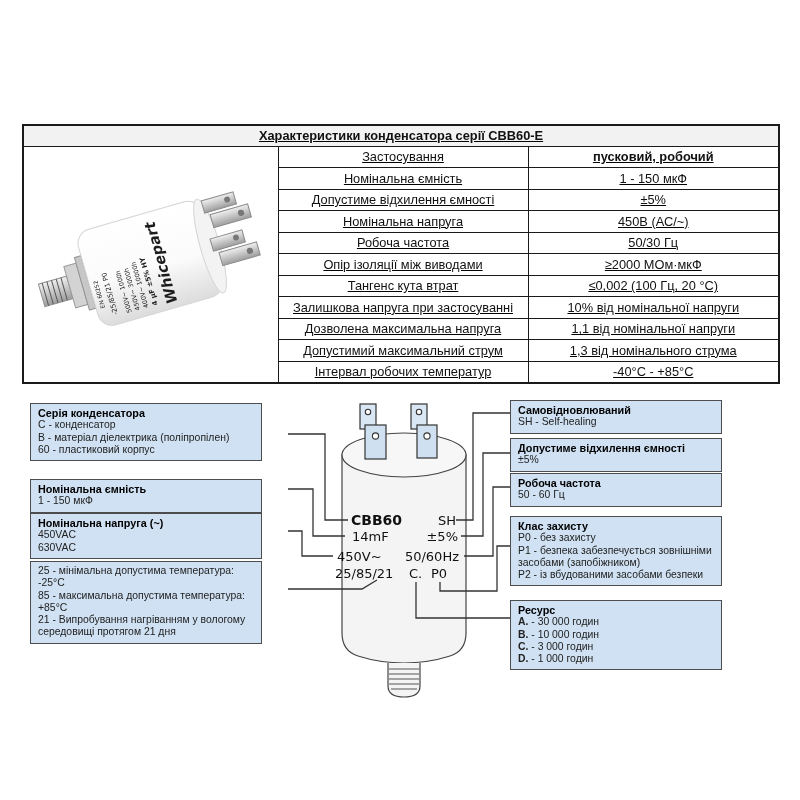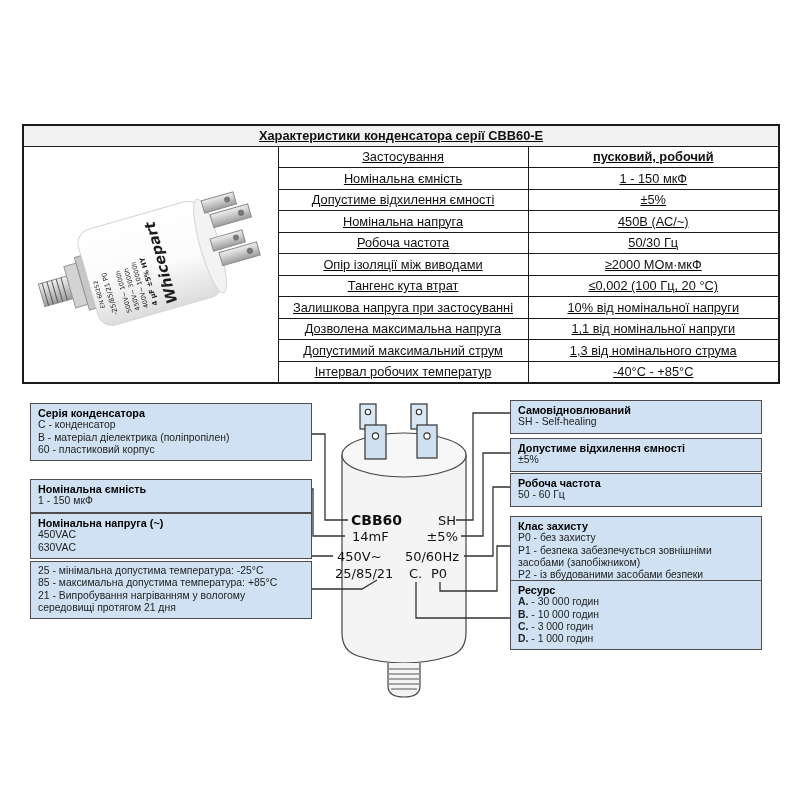--- a/index.html
+++ b/index.html
@@ -22,27 +22,27 @@
     table-layout:fixed;border:2px solid var(--table-border);text-decoration:underline;}
   table.spec td{border:1px solid var(--table-border);font-size:12.8px;color:#111;
     height:21px;padding:0 4px;overflow:hidden;white-space:nowrap;}
   td.title-cell{background:var(--header-bg);font-weight:bold;font-size:15px;text-align:center;height:31px;}
   td.photo-cell{background:#fff;text-align:center;vertical-align:middle;padding:0;}
   td.label-cell{text-align:center;padding-left:7px;}
   td.value-cell{text-align:center;}
   td.value-cell.v-bold{font-weight:bold;}
 
   
-  .callout{position:absolute;left:30px;width:282px;background:var(--box-fill);
+  .callout{position:absolute;left:30px;width:232px;background:var(--box-fill);
     border:1.4px solid var(--box-border);padding:3px 7px 4px;
     font-size:10.4px;line-height:12.3px;color:#222;}
   .callout .box-title{font-weight:bold;font-size:10.8px;color:#000;}
-  .callout.right{left:510px;width:252px;}
+  .callout.right{left:510px;width:212px;}
   .lb1{top:403px}.lb2{top:479px}.lb3{top:513px}.lb4{top:561px}
-  .rb1{top:400px}.rb2{top:438px}.rb3{top:473px}.rb4{top:516px}.rb5{top:580px}
+  .rb1{top:400px}.rb2{top:438px}.rb3{top:473px}.rb4{top:516px}.rb5{top:600px}
 
   
   svg#diagram{position:absolute;left:0;top:0;}
   .conn{fill:none;stroke:var(--line-color);stroke-width:1.3px;}
   .cap-outline{fill:var(--cap-body-fill);stroke:#444;stroke-width:1.2px;}
   .cap-top{fill:#f7f7f7;stroke:#444;stroke-width:1.2px;}
   .tab-back{fill:var(--terminal-fill-back);stroke:#333;stroke-width:1.2px;}
   .tab-front{fill:var(--terminal-fill);stroke:#333;stroke-width:1.2px;}
   .tab-hole{fill:#fdfdfd;stroke:#333;stroke-width:1.1px;}
   .thread{stroke:#555;stroke-width:1px;}

